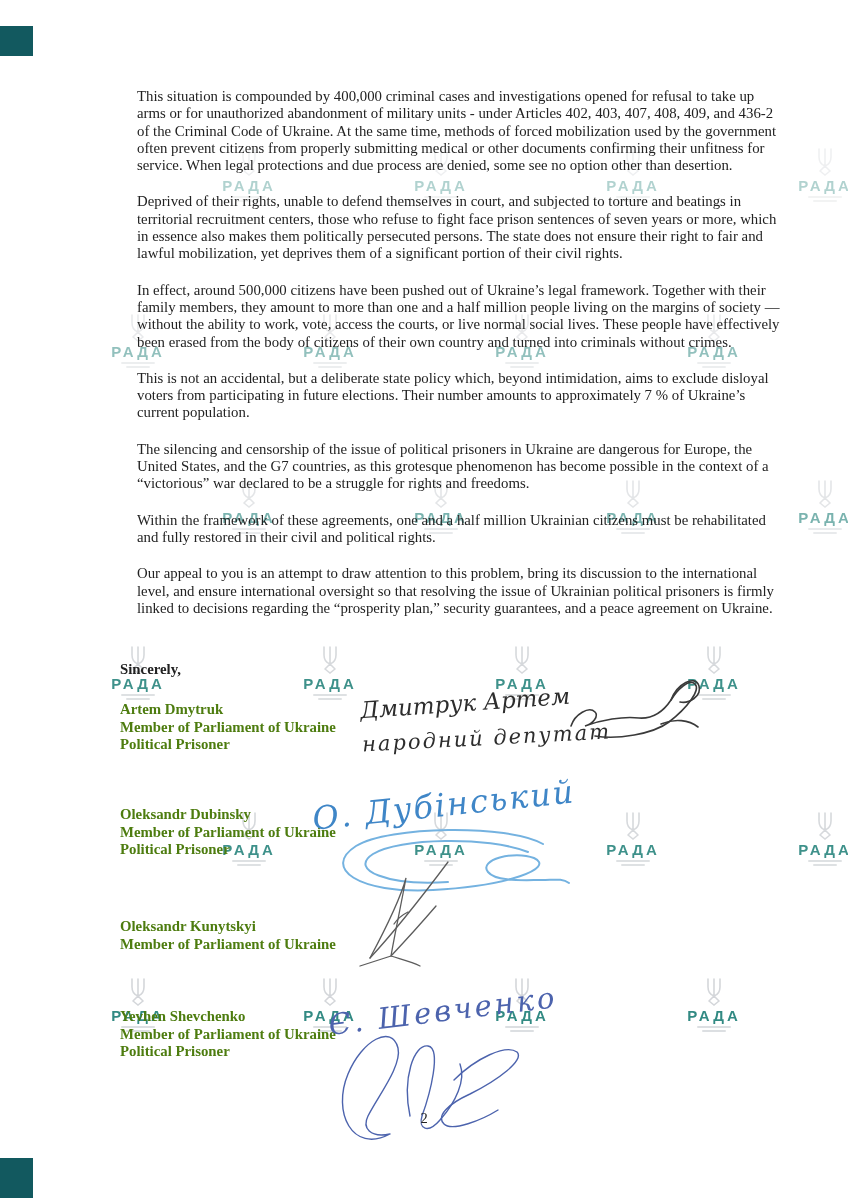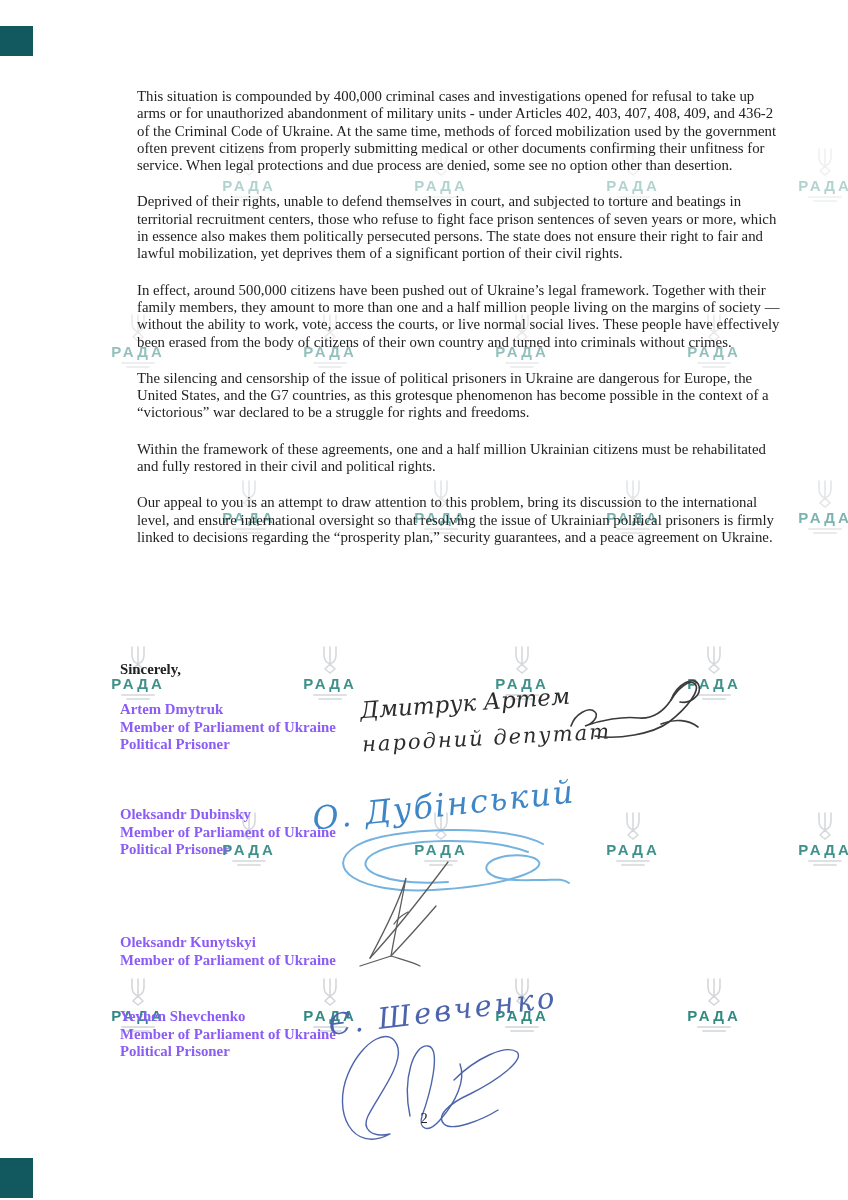--- a/index.html
+++ b/index.html
@@ -17,21 +17,21 @@
   .wm-label{font-family:"Liberation Sans",sans-serif;font-weight:bold;font-size:15px;
     letter-spacing:3px;color:#0f766e;margin-top:1px;}
   .wm-cap{display:flex;flex-direction:column;align-items:center;gap:2px;margin-top:2px;}
   .wm-cap i{display:block;background:#d7dadd;height:2px;border-radius:1px;}
   .wm-cap i:nth-child(1){width:34px;}
   .wm-cap i:nth-child(2){width:24px;height:1.5px;}
   
   .content{position:absolute;left:137px;top:88px;width:645px;font-size:14.8px;line-height:17.3px;}
   .content p{margin:0 0 19px 0;}
   .closing{position:absolute;left:120px;top:661px;font-weight:bold;font-size:14.8px;}
-  .signer{position:absolute;left:120px;font-weight:bold;font-size:14.8px;line-height:17.6px;color:#8b5cf6;}
+  .signer{position:absolute;left:120px;font-weight:bold;font-size:14.8px;line-height:17.6px;color:#4d7c0f;}
   .pagenum{position:absolute;left:0;top:1110px;width:848px;text-align:center;font-size:14.5px;}
   
   .hand{position:absolute;font-family:"DejaVu Serif",serif;font-style:italic;white-space:nowrap;}
   .hand-dmytruk1{left:360px;top:690px;font-size:23px;color:#2d2d2d;transform:rotate(-4deg);}
   .hand-dmytruk2{left:362px;top:726px;font-size:21px;color:#2d2d2d;transform:rotate(-3deg);letter-spacing:2px;}
   .hand-dubinsky{left:312px;top:786px;font-size:32px;color:#3f86c7;transform:rotate(-6deg);letter-spacing:2px;}
   .hand-shevchenko{left:328px;top:994px;font-size:29px;color:#4c63ad;transform:rotate(-7deg);letter-spacing:3px;}
   .sig{position:absolute;}
 </style>
 </head>
@@ -282,40 +282,41 @@
       </div>
     </div>
 
   <div class="corner tl"></div>
   <div class="corner bl"></div>
 
   <div class="content">
     <p>This situation is compounded by 400,000 criminal cases and investigations opened for refusal to take up arms or for unauthorized abandonment of military units - under Articles 402, 403, 407, 408, 409, and 436-2 of the Criminal Code of Ukraine. At the same time, methods of forced mobilization used by the government often prevent citizens from properly submitting medical or other documents confirming their unfitness for service. When legal protections and due process are denied, some see no option other than desertion.</p>
     <p>Deprived of their rights, unable to defend themselves in court, and subjected to torture and beatings in territorial recruitment centers, those who refuse to fight face prison sentences of seven years or more, which in essence also makes them politically persecuted persons. The state does not ensure their right to fair and lawful mobilization, yet deprives them of a significant portion of their civil rights.</p>
     <p>In effect, around 500,000 citizens have been pushed out of Ukraine’s legal framework. Together with their family members, they amount to more than one and a half million people living on the margins of society — without the ability to work, vote, access the courts, or live normal social lives. These people have effectively been erased from the body of citizens of their own country and turned into criminals without crimes.</p>
+    <p>This is not an accidental, but a deliberate state policy which, beyond intimidation, aims to exclude disloyal voters from participating in future elections. Their number amounts to approximately 7 % of Ukraine’s current population.</p>
     <p>The silencing and censorship of the issue of political prisoners in Ukraine are dangerous for Europe, the United States, and the G7 countries, as this grotesque phenomenon has become possible in the context of a “victorious” war declared to be a struggle for rights and freedoms.</p>
     <p>Within the framework of these agreements, one and a half million Ukrainian citizens must be rehabilitated and fully restored in their civil and political rights.</p>
     <p>Our appeal to you is an attempt to draw attention to this problem, bring its discussion to the international level, and ensure international oversight so that resolving the issue of Ukrainian political prisoners is firmly linked to decisions regarding the “prosperity plan,” security guarantees, and a peace agreement on Ukraine.</p>
   </div>
 
   <div class="closing">Sincerely,</div>
 
   <div class="signer" style="top:701px;">
     <div>Artem Dmytruk</div>
     <div>Member of Parliament of Ukraine</div>
     <div>Political Prisoner</div>
   </div>
 
   <div class="signer" style="top:806px;">
     <div>Oleksandr Dubinsky</div>
     <div>Member of Parliament of Ukraine</div>
     <div>Political Prisoner</div>
   </div>
 
-  <div class="signer" style="top:918px;margin-top:16px;">
+  <div class="signer" style="top:918px;">
     <div>Oleksandr Kunytskyi</div>
     <div>Member of Parliament of Ukraine</div>
   </div>
 
   <div class="signer" style="top:1008px;">
     <div>Yevhen Shevchenko</div>
     <div>Member of Parliament of Ukraine</div>
     <div>Political Prisoner</div>
   </div>
 

